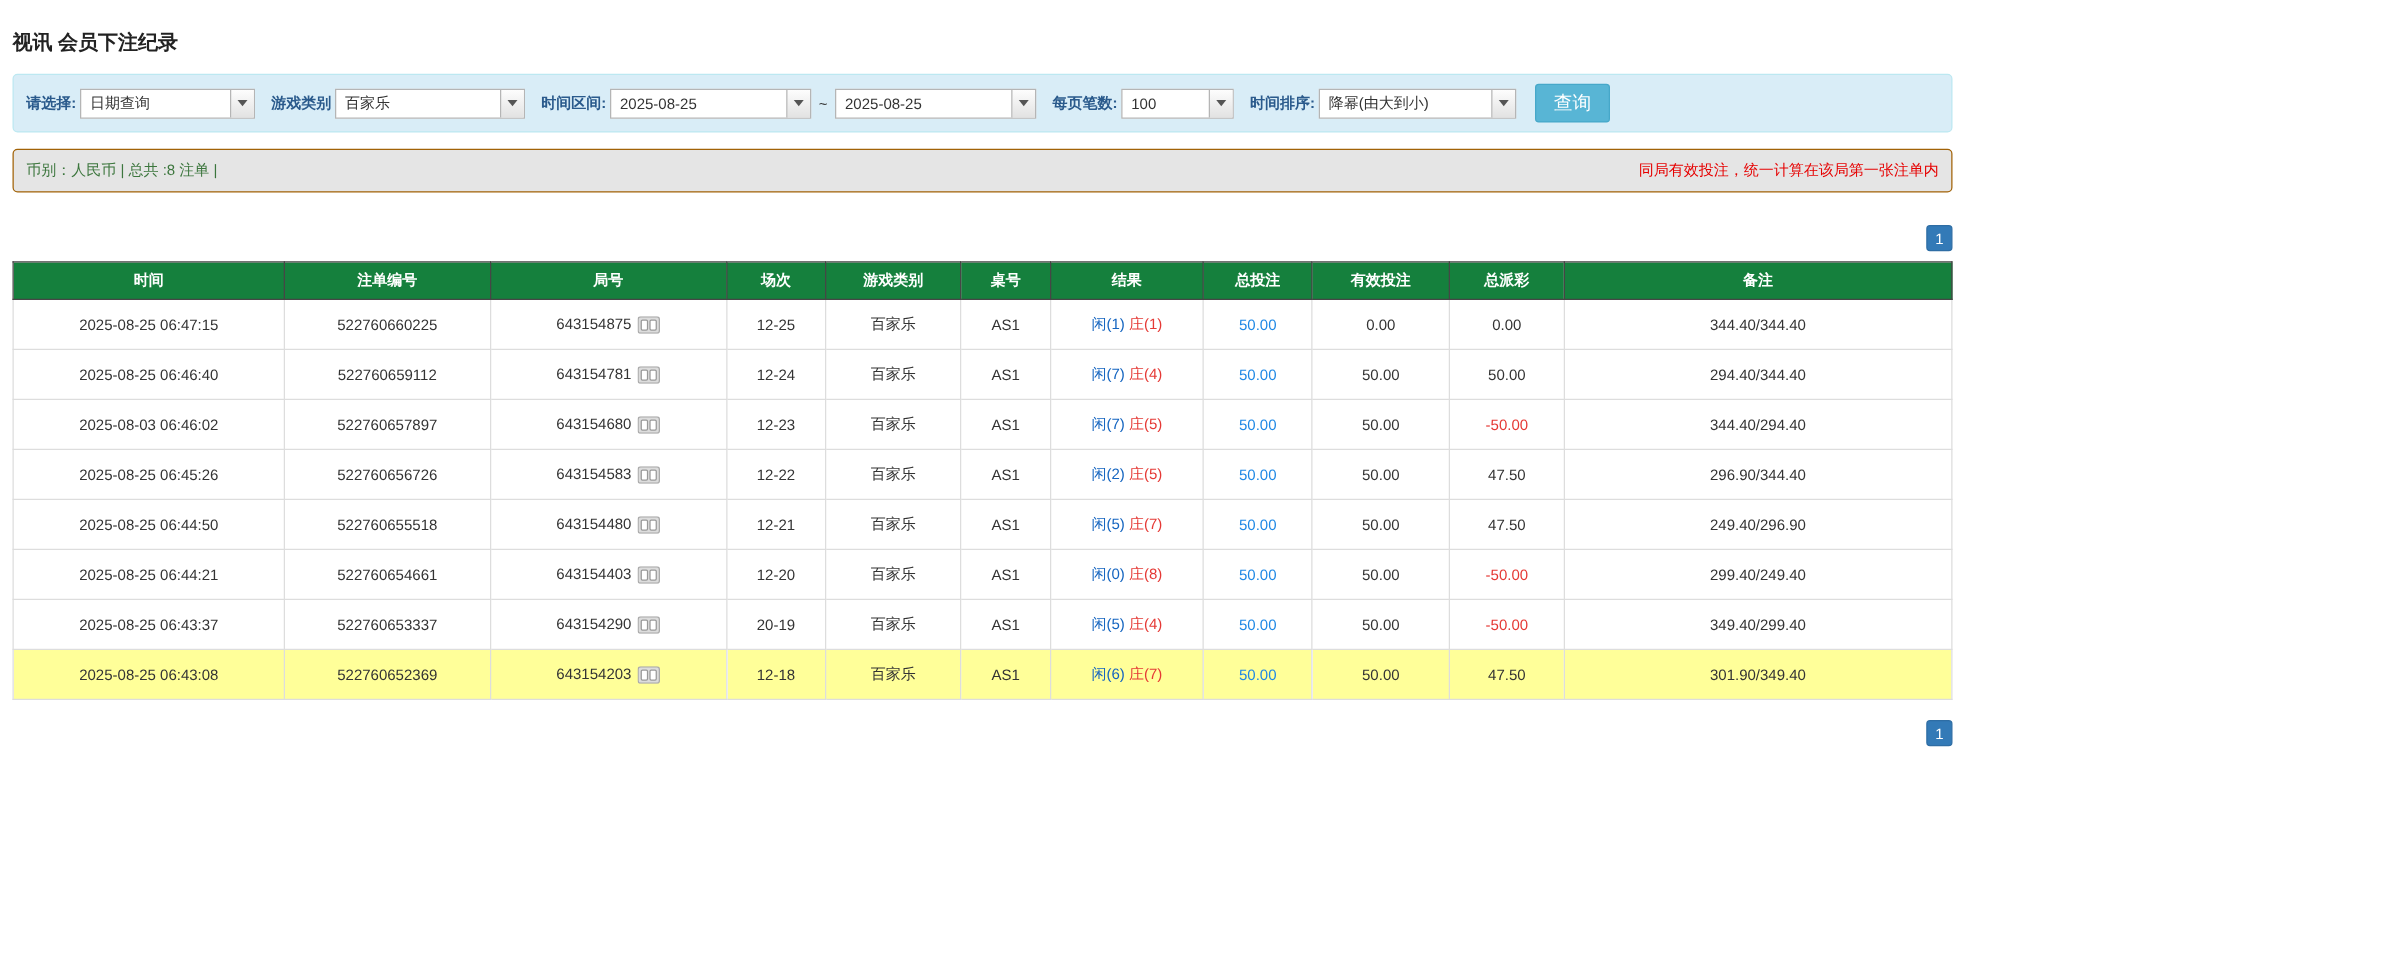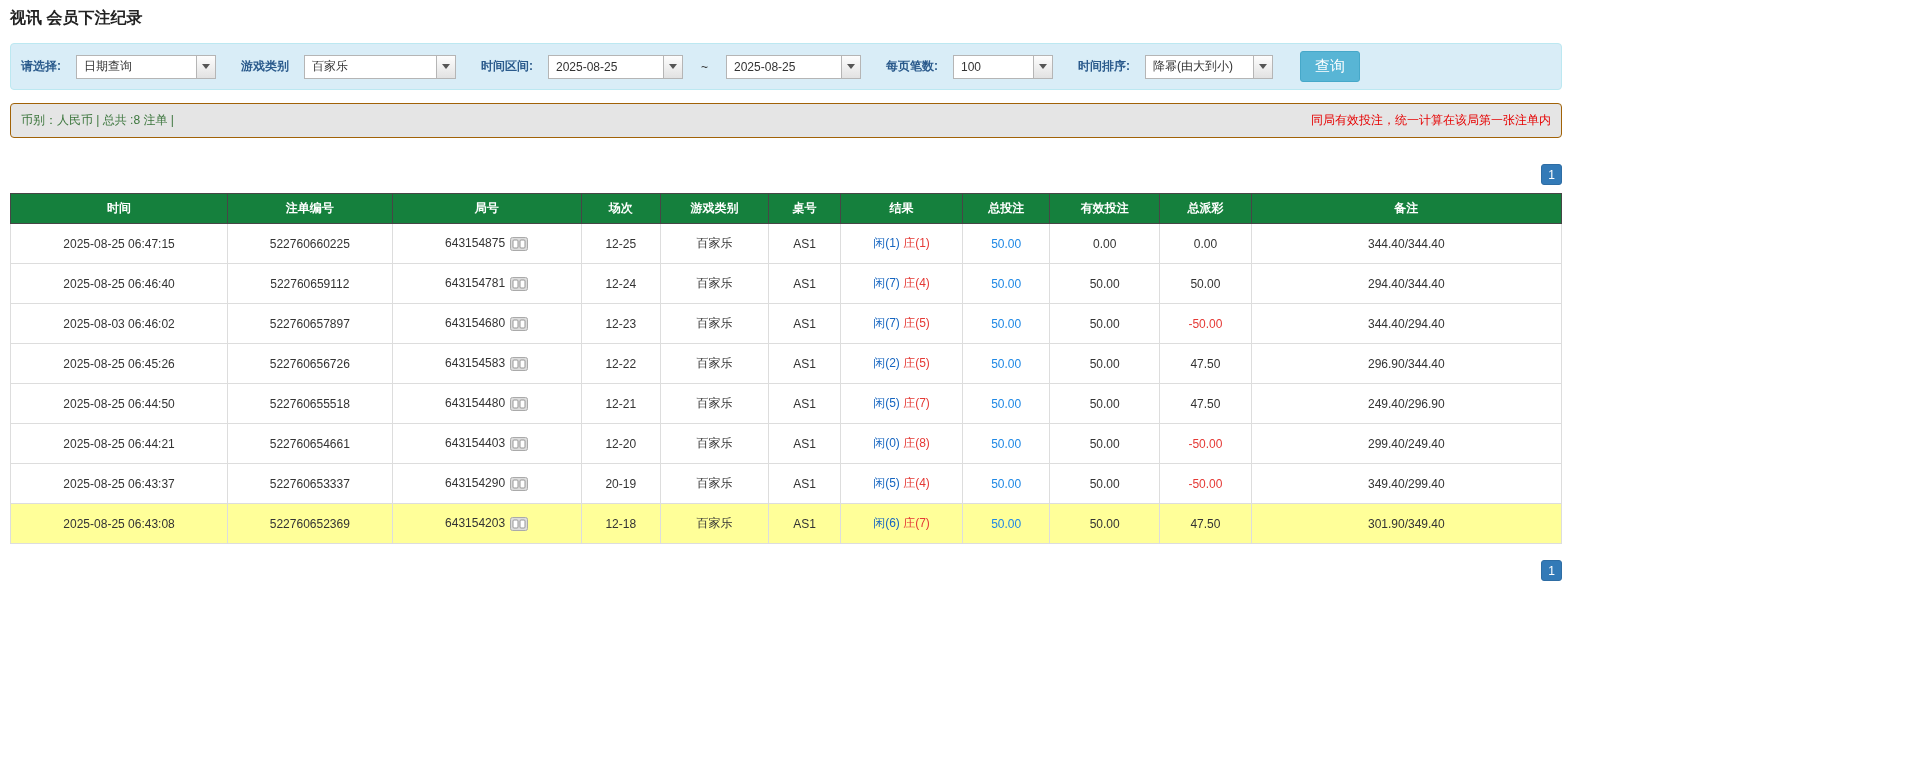--- a/index.html
+++ b/index.html
@@ -12,32 +12,32 @@
     width: 1915px;
     height: 773px;
     overflow: hidden;
   }
   .content { width: 1552px; }
 
   .page-title {
     font-size: 16px;
     font-weight: 600;
     color: #222;
-    margin: 0 0 14px 0;
+    margin: 16px 0 14px 0;
   }
 
   
   .filter-bar {
     background: #d9edf7;
     border: 1px solid #bce8f1;
     border-radius: 4px;
     padding: 7px 10px;
     display: flex;
     align-items: center;
-    gap: 15px;
+    gap: 3px;
   }
   .filter-label {
     color: #2a5a8c;
     font-weight: bold;
     white-space: nowrap;
     margin-left: 10px;
   }
   .filter-label:first-child { margin-left: 0; }
   .combo {
     display: inline-flex;
@@ -64,23 +64,23 @@
     cursor: pointer;
   }
   .caret {
     width: 0; height: 0;
     border-left: 4px solid transparent;
     border-right: 4px solid transparent;
     border-top: 5px solid #555;
   }
   .w-query { width: 140px; }
   .w-game  { width: 152px; }
-  .w-date  { width: 135px; }
-  .w-size  { width: 100px; text-align: center; }
-  .w-sort  { width: 128px; }
+  .w-date  { width: 161px; }
+  .w-size  { width: 90px; text-align: center; }
+  .w-sort  { width: 158px; }
   .range-sep { margin: 0 3px; color:#333; }
   .btn-search {
     background: #58b5d5;
     border: 1px solid #46a8c9;
     color: #fff;
     border-radius: 3px;
     padding: 5px 14px;
     font-size: 15px;
     margin-left: 12px;
     cursor: pointer;

